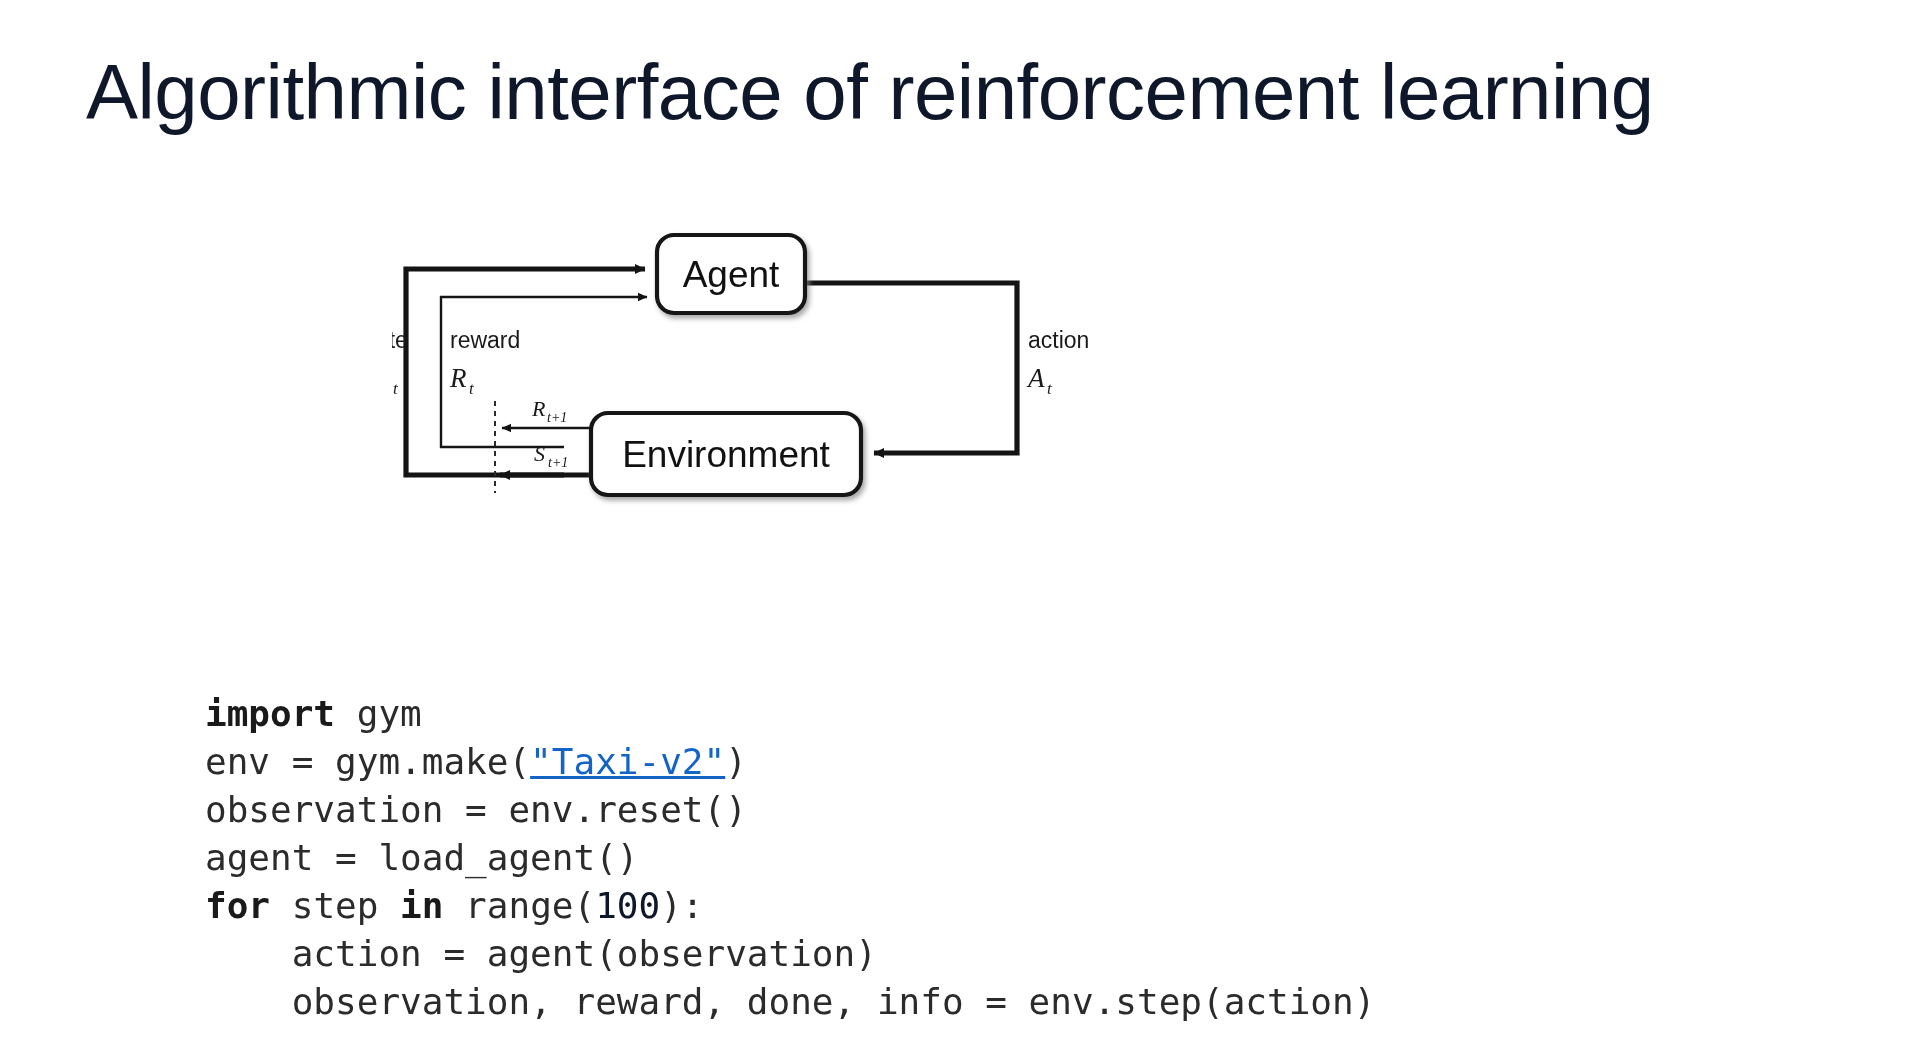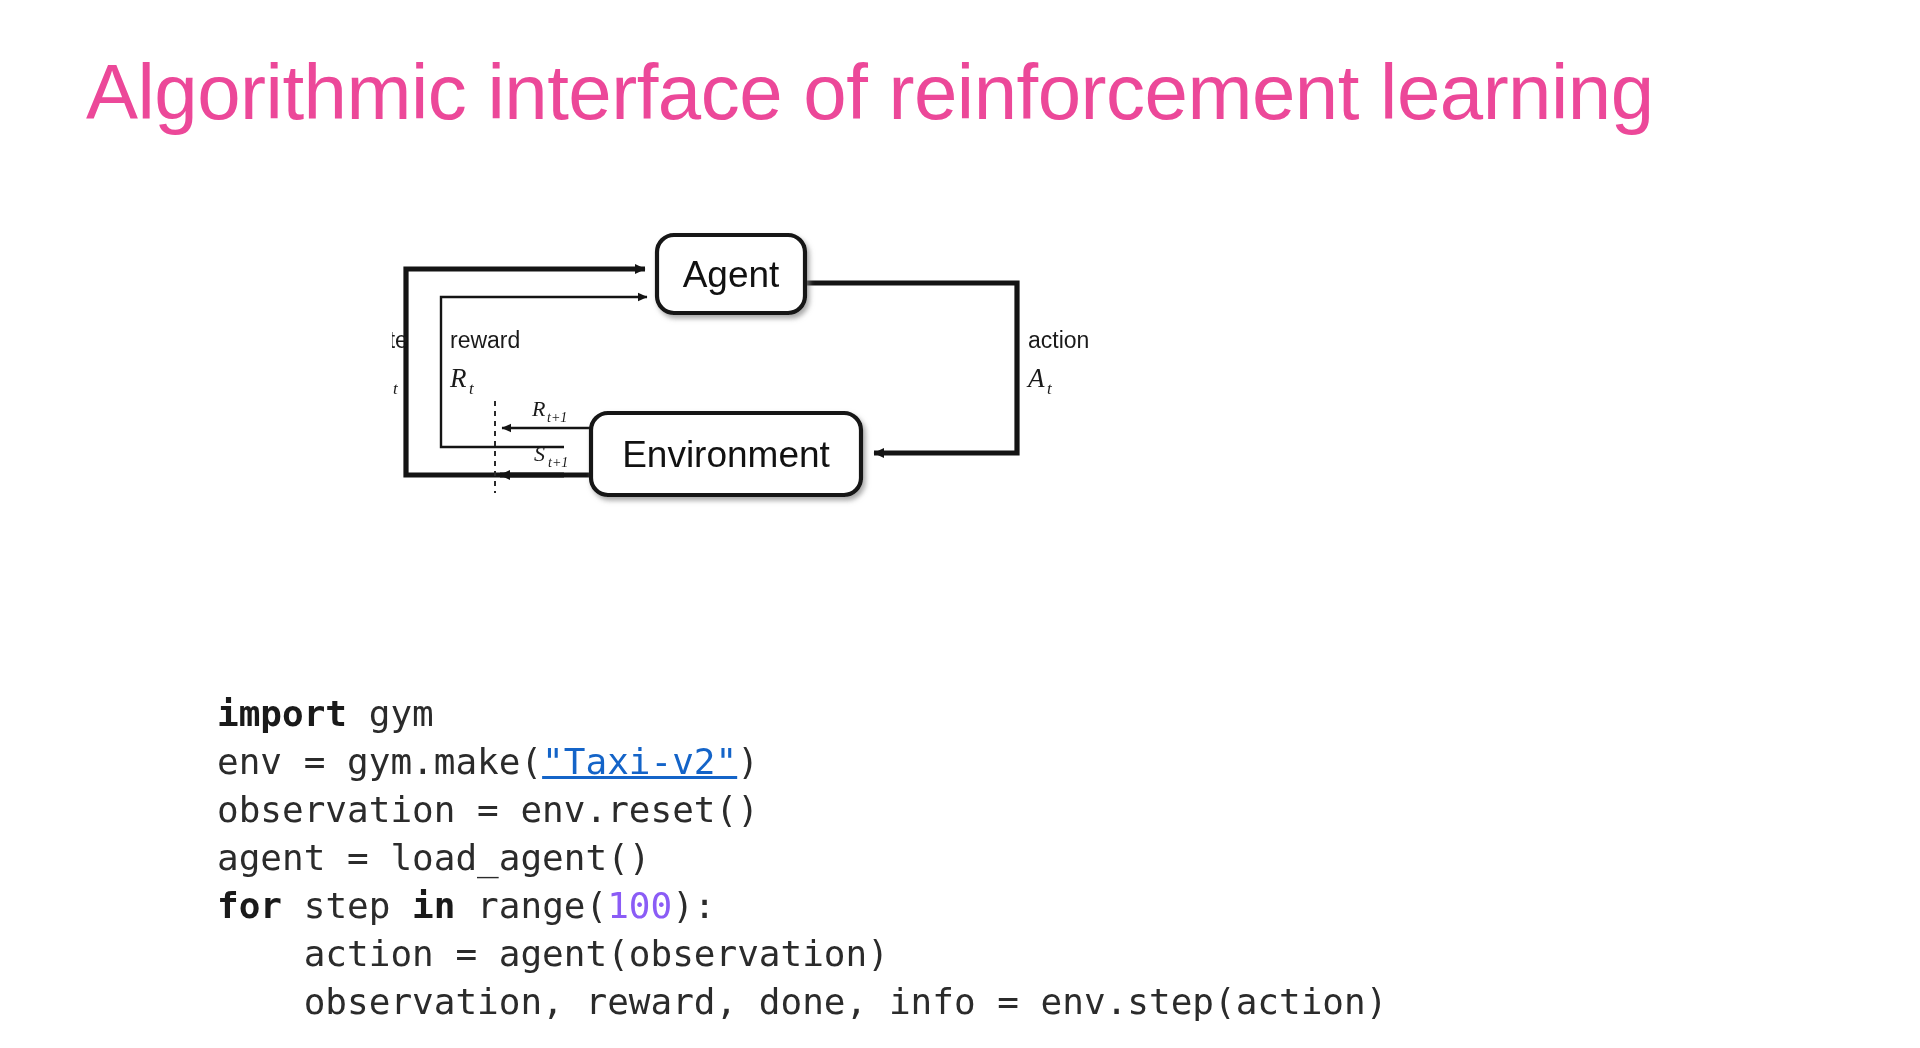--- a/index.html
+++ b/index.html
@@ -19,21 +19,21 @@
   
   #slide-title {
     position: absolute;
     left: 86px;
     top: 44px;
     width: 1800px;
     font-size: 78px;
     line-height: 96px;
     font-weight: 400;
     letter-spacing: -0.5px;
-    color: #ec4899;
+    color: #0f172a;
     white-space: nowrap;
     font-family: "Liberation Sans", sans-serif;
   }
 
   
   #rl-diagram {
     position: absolute;
     left: 392px;
     top: 215px;
     width: 800px;
@@ -83,27 +83,27 @@
     position: absolute;
     left: 205px;
     top: 690px;
     font-family: "DejaVu Sans Mono", monospace;
     font-size: 36px;
     line-height: 48px;
     color: #2b2b2b;
     white-space: pre;
     letter-spacing: 0px;
   }
-  #code-block .ln { display: block; white-space: pre; margin-left: 12px; }
+  #code-block .ln { display: block; white-space: pre; }
   #code-block .kw { font-weight: bold; color: #1a1a1a; }
   #code-block .link {
     color: #1464c8;
     text-decoration: underline;
   }
-  #code-block .num { color: #8b5cf6; }
+  #code-block .num { color: #0f172a; }
 </style>
 </head>
 <body>
 
 <div id="slide-title">Algorithmic interface of reinforcement learning</div>
 
 <div id="rl-diagram">
   <svg width="800" height="330" viewBox="0 0 800 330" xmlns="http://www.w3.org/2000/svg">
     <defs>
       <marker id="arrThick" markerWidth="11" markerHeight="11" refX="10" refY="5.5" orient="auto" markerUnits="userSpaceOnUse">

